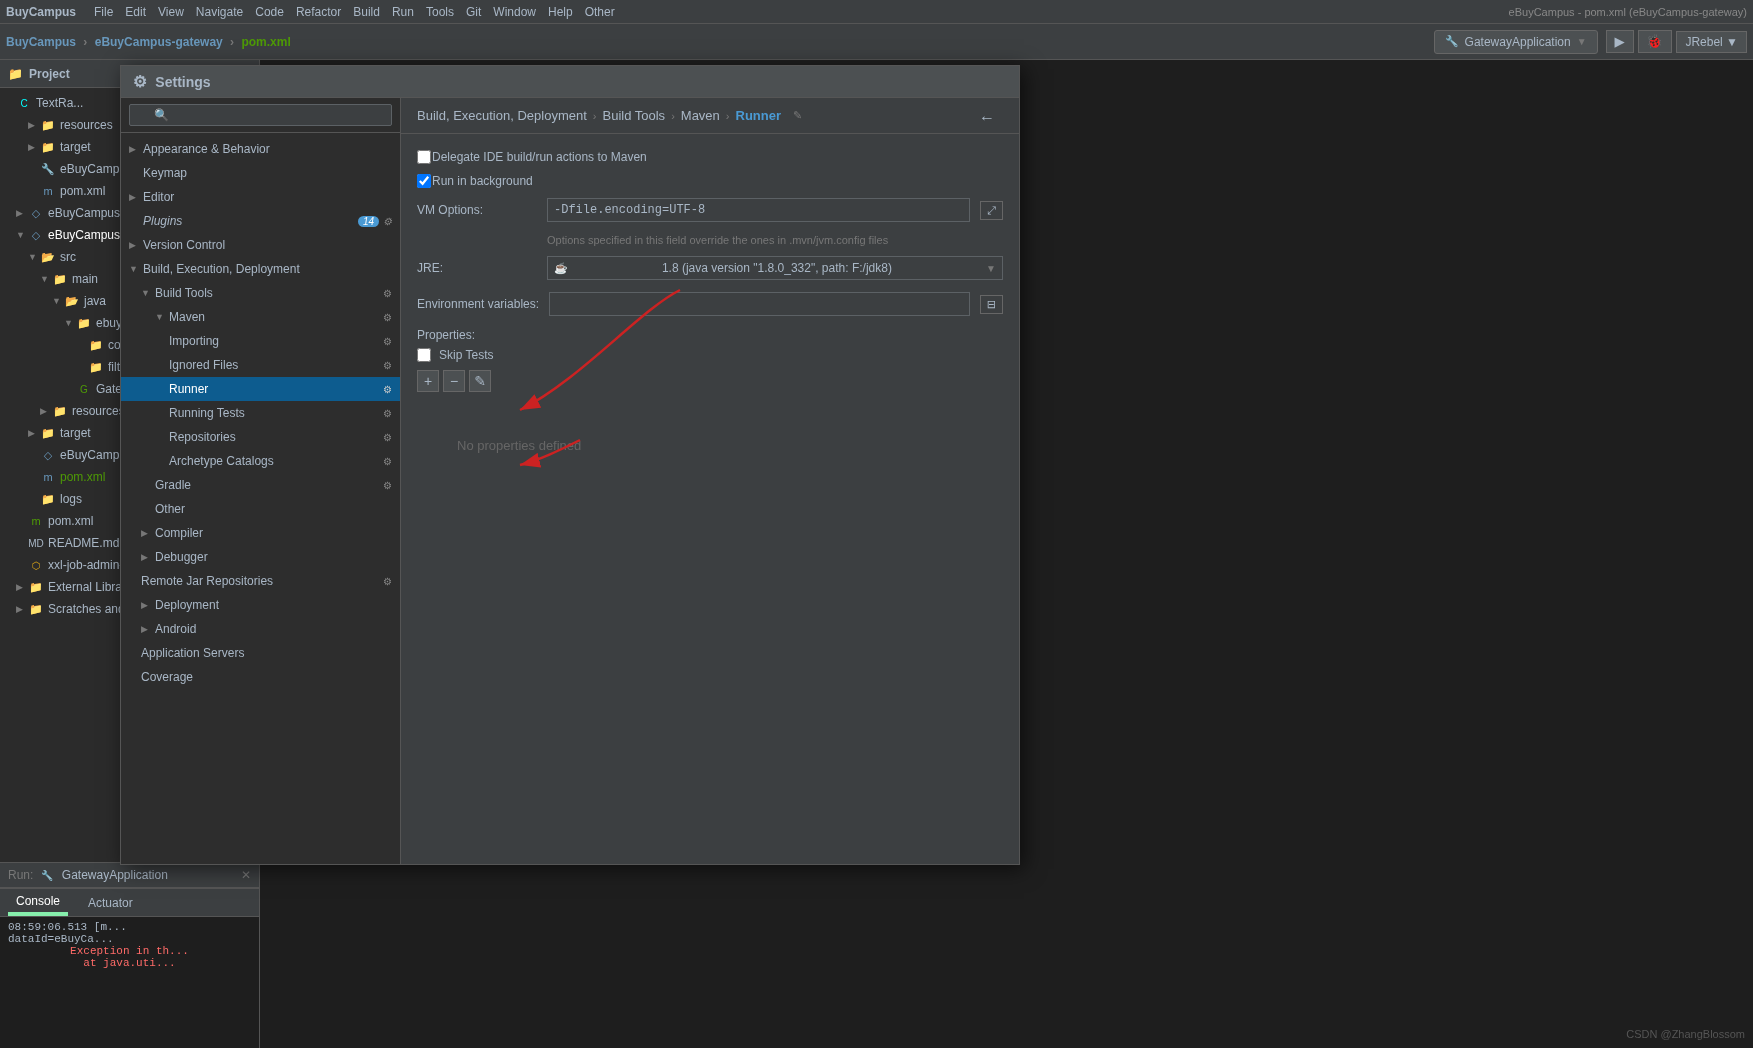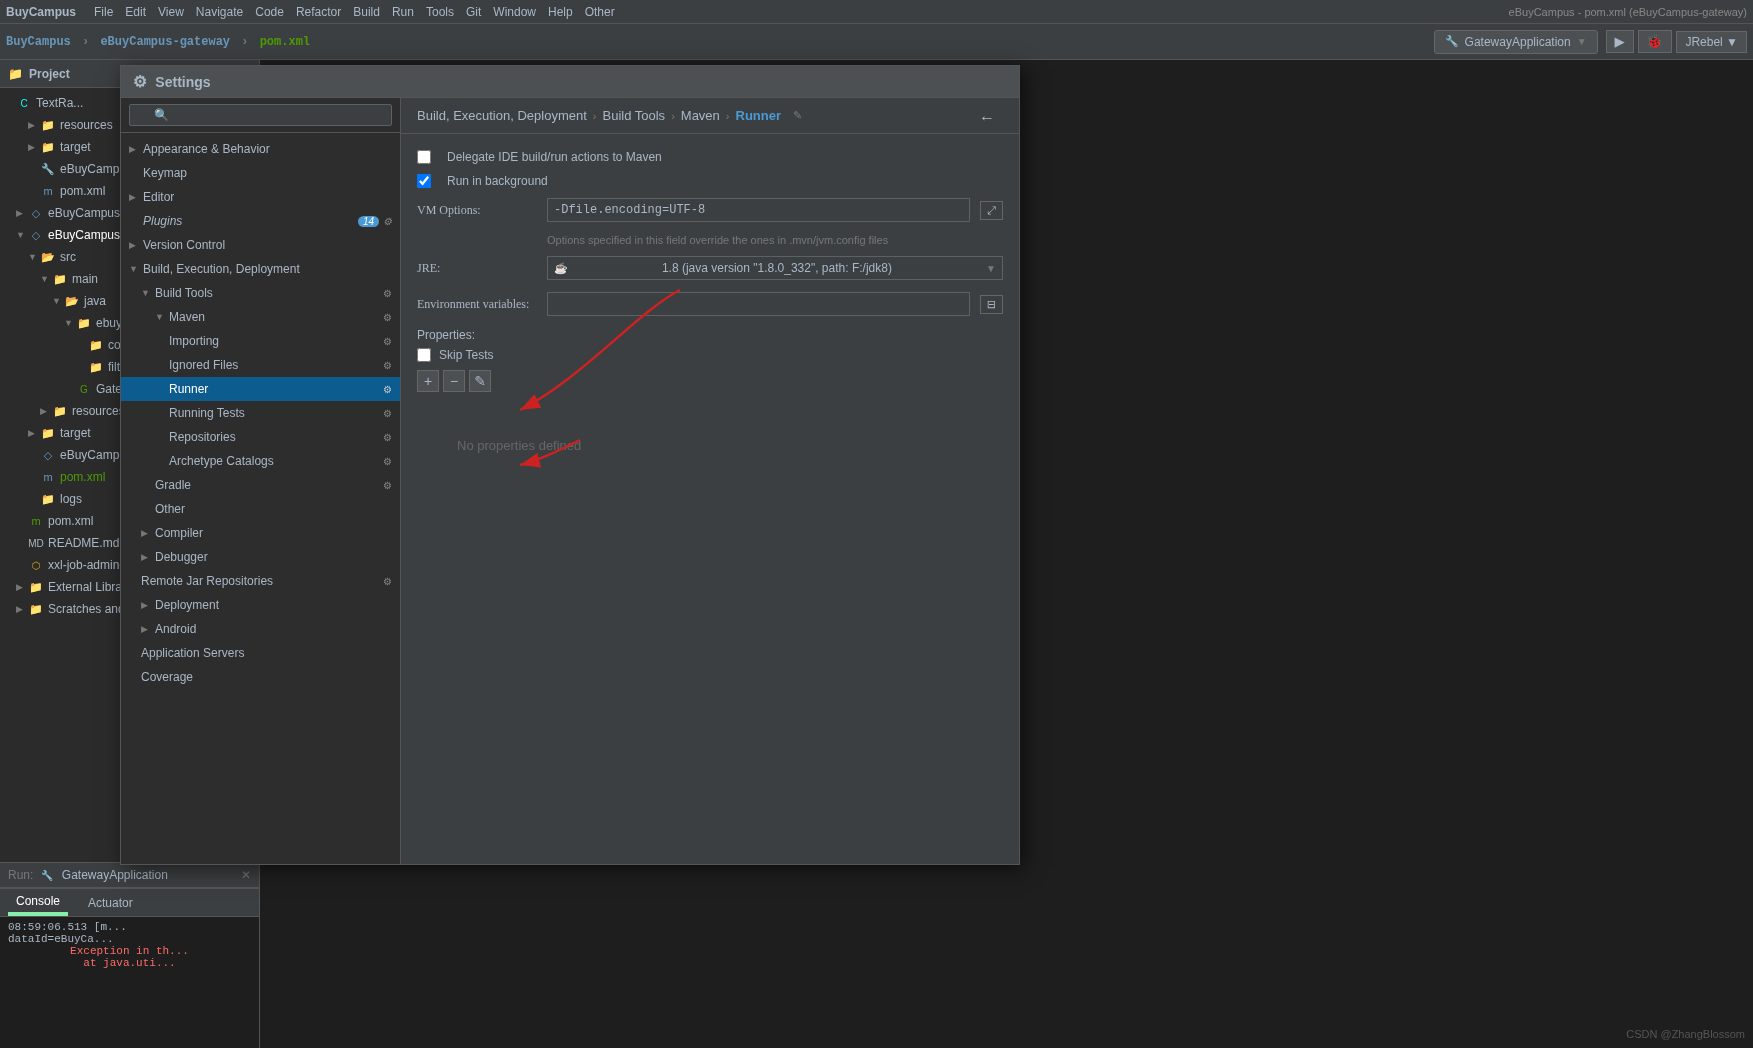--- a/index.html
+++ b/index.html
@@ -216,33 +216,32 @@
     .form-row {
       display: flex;
       align-items: center;
       margin-bottom: 12px;
       gap: 10px;
     }
     .checkbox-row {
       display: flex;
       align-items: flex-end;
       margin-bottom: 10px;
-      gap: 16px;
+      gap: 1px;
       font-size: 12px;
     }
     input[type="checkbox"] {
       width: 14px;
       height: 14px;
       cursor: pointer;
     }
     .form-label {
       font-size: 12px;
       color: #a9b7c6;
       min-width: 120px;
-      font-family: Liberation Serif, serif;
     }
     .form-input {
       flex: 1;
       background: #3c3f41;
       border: 1px solid #5c6165;
       color: #a9b7c6;
       padding: 4px 6px;
       font-size: 12px;
       font-family: 'Courier New', monospace;
     }
@@ -377,21 +376,21 @@
     <span class="menu-item">Tools</span>
     <span class="menu-item">Git</span>
     <span class="menu-item">Window</span>
     <span class="menu-item">Help</span>
     <span class="menu-item">Other</span>
     <span style="flex:1"></span>
     <span style="font-size:11px; color:#888;">eBuyCampus - pom.xml (eBuyCampus-gateway)</span>
   </div>
 
   <div class="toolbar">
-    <span style="color:#6897bb; font-size:12px; font-weight:bold;font-family:Liberation Mono, monospace;">
+    <span style="color:#6897bb; font-size:12px; font-weight:bold;">
       <span style="color:#6897bb; cursor:pointer;">BuyCampus</span>
       <span style="color:#777; margin:0 4px;">›</span>
       <span style="color:#6897bb; cursor:pointer;">eBuyCampus-gateway</span>
       <span style="color:#777; margin:0 4px;">›</span>
       <span style="color:#4e9a06; cursor:pointer;">pom.xml</span>
     </span>
     <span style="flex:1"></span>
     <div style="background:#4c5052; border:1px solid #666; height:24px; padding:0 10px; display:flex; align-items:center; gap:6px; border-radius:3px; cursor:pointer;">
       <span style="color:#6a9e5a; font-size:11px;">🔧</span>
       <span style="font-size:12px; color:#a9b7c6;">GatewayApplication</span>

